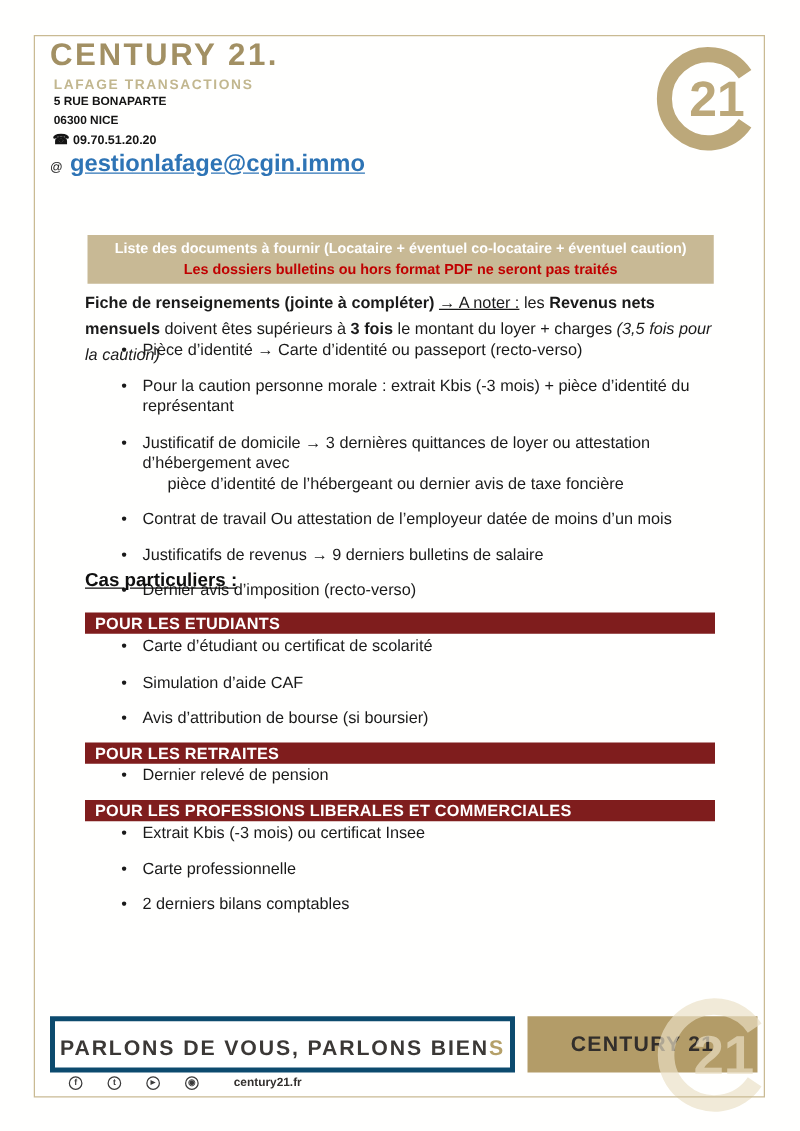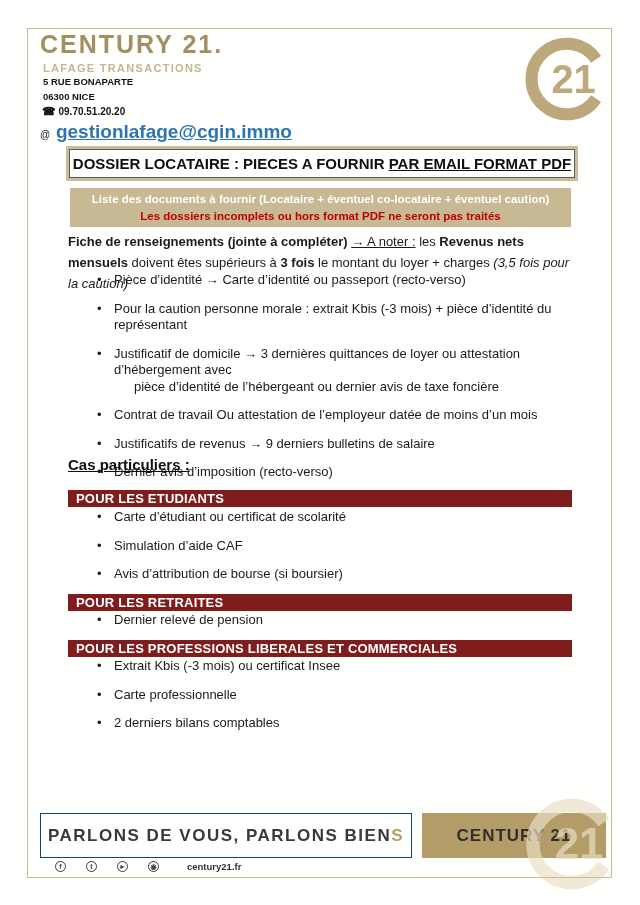--- a/index.html
+++ b/index.html
@@ -56,21 +56,21 @@
     position:absolute; left:68px; width:504px; height:17px;
     background:#7f1d1d; color:#fff; font-size:13px; font-weight:bold;
     line-height:17px; padding-left:8px; letter-spacing:0.2px;
   }
   .sec1 { top:490px; } .blist-sec1 { top:509px; }
   .sec2 { top:594px; } .blist-sec2 { top:612px; }
   .sec3 { top:640px; } .blist-sec3 { top:658px; }
   
   .slogan-box {
     position:absolute; left:40px; top:813px; width:372px; height:45px;
-    border:1px solid #0c4a6e; background:#fff; text-align:center;
+    border:4px solid #0c4a6e; background:#fff; text-align:center;
     line-height:43px; font-size:17px; font-weight:bold; letter-spacing:1.5px;
     color:#3B3836; z-index:1; white-space:nowrap;
   }
   .slogan-box .accent { color:#B5A069; }
   .gold-block {
     position:absolute; left:422px; top:813px; width:184px; height:45px;
     background:#B39C68; text-align:center; line-height:45px;
     font-size:17px; font-weight:bold; letter-spacing:1px; color:#322E2B; z-index:1;
   }
   .gold-block span { position:relative; z-index:3; }
@@ -101,29 +101,24 @@
       <span>@</span>
       <span class="email-link">gestionlafage@cgin.immo</span>
     </div>
   </div>
 
   <svg class="seal" viewBox="0 0 110 110">
     <path d="M 84.2 33.9 A 38 38 0 1 0 84.2 76.1" fill="none" stroke="#BCA87A" stroke-width="13"></path>
     <text x="60" y="70" text-anchor="middle" font-size="43" font-weight="bold" fill="#BCA87A" font-family="Liberation Sans, sans-serif">21</text>
   </svg>
 
-  <div class="title-box">
-    <div class="title-inner">
-      <span>DOSSIER LOCATAIRE : PIECES A FOURNIR </span><span class="u">PAR EMAIL FORMAT PDF</span>
-    </div>
-  </div>
 
   <div class="top-banner">
     <div class="l1">Liste des documents à fournir (Locataire + éventuel co-locataire + éventuel caution)</div>
-    <div class="l2">Les dossiers incomplets ou hors format PDF ne seront pas traités</div>
+    <div class="l2">Les dossiers bulletins ou hors format PDF ne seront pas traités</div>
   </div>
 
   <div class="intro">
     <span class="b">Fiche de renseignements (jointe à compléter) </span><span class="u">→ A noter :</span><span> les </span><span class="b">Revenus nets mensuels</span><span> doivent êtes supérieurs à </span><span class="b">3 fois</span><span> le montant du loyer + charges </span><span class="i">(3,5 fois pour la caution)</span>
   </div>
 
   <div class="blist blist-main">
     <div class="bullet">Pièce d’identité → Carte d’identité ou passeport (recto-verso)</div>
     <div class="bullet">Pour la caution personne morale : extrait Kbis (-3 mois) + pièce d’identité du représentant</div>
     <div class="bullet">

